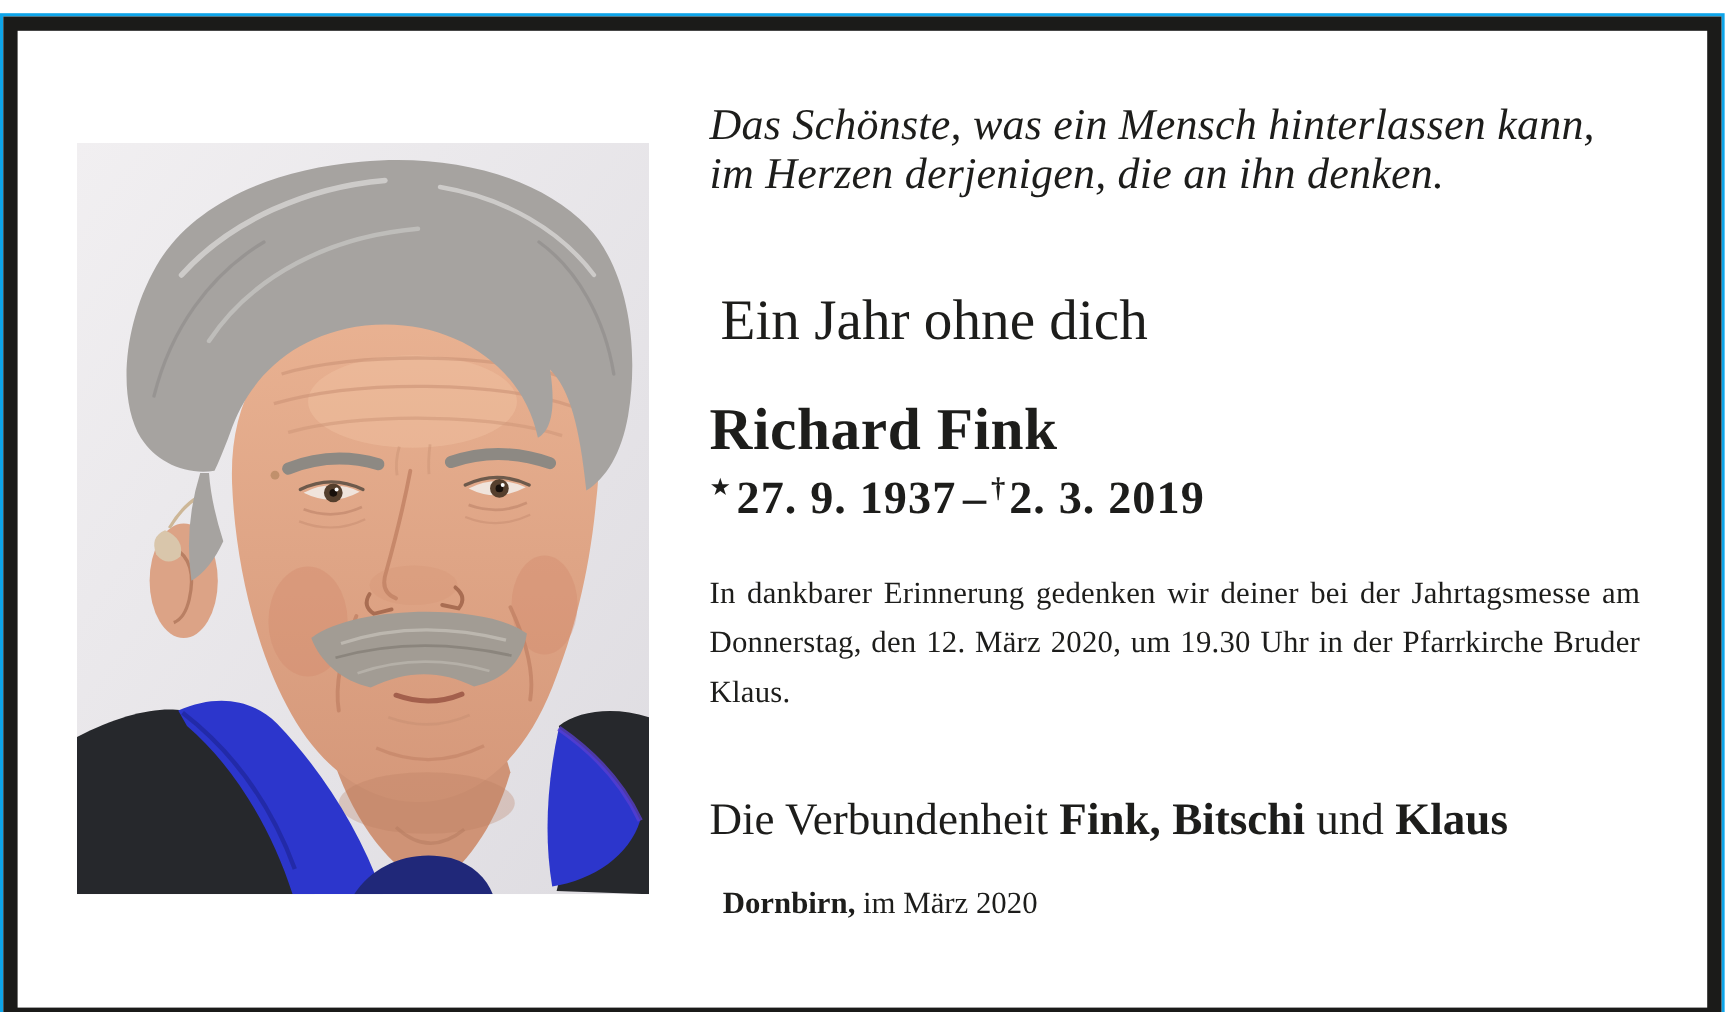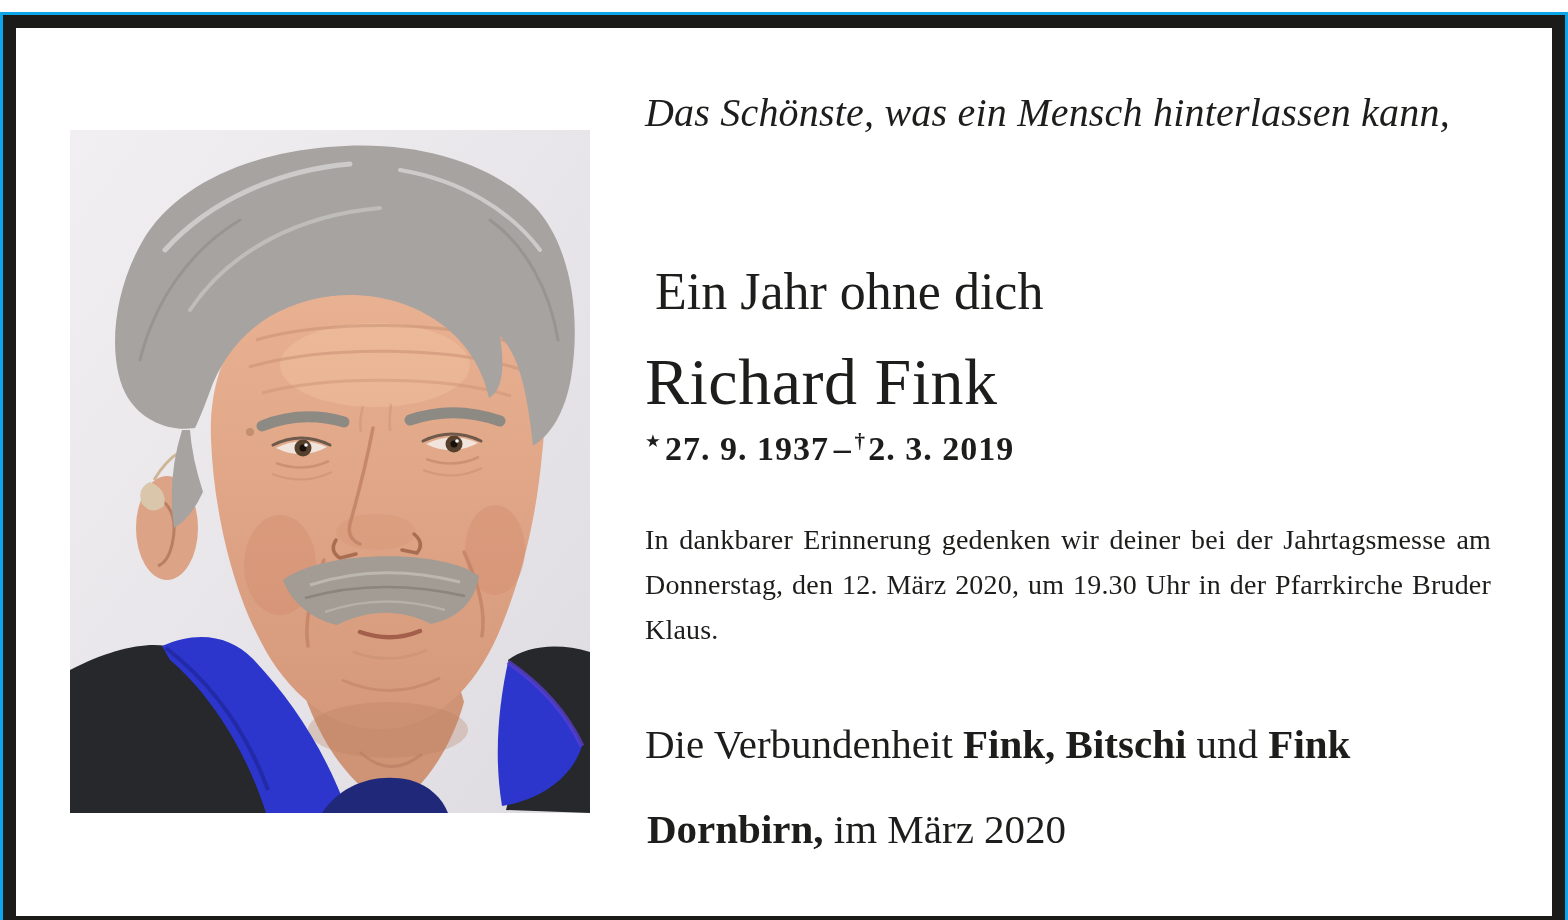--- a/index.html
+++ b/index.html
@@ -37,27 +37,28 @@
     position: absolute; top: 78px; left: 0; width: 846px;
     font-style: italic;
     font-size: 40px; line-height: 45px;
     letter-spacing: 0.2px;
   }
   .heading {
     position: absolute; top: 251px; left: 10px;
     font-size: 52px; line-height: 1.1;
   }
   .name {
-    position: absolute; top: 334px; left: 0;
-    font-size: 66px; line-height: 1.1;
+    position: absolute; top: 349px; left: 0;
+    font-size: 54px; line-height: 1.1;
     letter-spacing: 0.5px;
+    font-weight: bold;
   }
   .dates {
     position: absolute; top: 418px; left: 0;
-    font-size: 34px; font-weight: 700; line-height: 1.1;
+    font-size: 42px; font-weight: 700; line-height: 1.1;
     letter-spacing: 1px;
   }
   .dates .star {
     display: inline-block;
     font-size: 0.52em;
     position: relative; top: -0.72em;
     margin-right: 0.18em;
     font-family: "DejaVu Sans", sans-serif;
   }
   .dates .dash { margin-left: 0.14em; margin-right: 0.02em; font-weight: 700; }
@@ -73,22 +74,22 @@
     font-size: 28px; line-height: 45px;
     text-align: justify;
     letter-spacing: 0.2px;
   }
   .families {
     position: absolute; top: 709px; left: 0; width: 846px;
     font-size: 41px; line-height: 1.15;
     white-space: nowrap;
   }
   .closing {
-    position: absolute; top: 794px; left: 2px; width: 846px;
-    font-size: 41px; line-height: 1.15;
+    position: absolute; top: 794px; left: 12px; width: 846px;
+    font-size: 28px; line-height: 1.15;
     white-space: nowrap;
   }
   .word + .word { margin-left: 0.25em; }
   b { font-weight: 700; }
 </style>
 </head>
 <body>
 
 <div class="stage">
 
@@ -187,29 +188,30 @@
 
       <path d="M438,532 C470,554 496,582 512,616 C502,648 470,670 432,676 C424,628 428,578 438,532 Z" fill="#2c36cc"></path>
       <path d="M438,532 C470,554 496,582 512,616" stroke="#5a3fd2" stroke-width="5" fill="none" opacity="0.75"></path>
     </svg>
   </div>
 
   <div class="content">
 
     <div class="quote">
       <div>Das Schönste, was ein Mensch hinterlassen kann,</div>
+      <div>im Herzen derjenigen, die an ihn denken.</div>
     </div>
 
     <div class="heading">Ein Jahr ohne dich</div>
 
     <div class="name">Richard Fink</div>
 
     <div class="dates"><span class="star">★</span><span>27. 9. 1937</span><span class="dash">–</span><span class="dagger">†</span><span>2. 3. 2019</span></div>
 
     <p class="announcement">In dankbarer Erinnerung gedenken wir deiner bei der Jahrtagsmesse am Donnerstag, den 12. März 2020, um 19.30 Uhr in der Pfarrkirche Bruder Klaus.</p>
 
-    <div class="families"><span class="word">Die Verbundenheit</span><b class="word">Fink, Bitschi</b><span class="word">und</span><b class="word">Fink</b></div>
+    <div class="families"><span class="word">Die Verbundenheit</span><b class="word">Fink, Bitschi</b><span class="word">und</span><b class="word">Klaus</b></div>
 
     <div class="closing"><b class="word">Dornbirn,</b><span class="word">im März 2020</span></div>
 
   </div>
 
 </div>
 
 </body></html>

